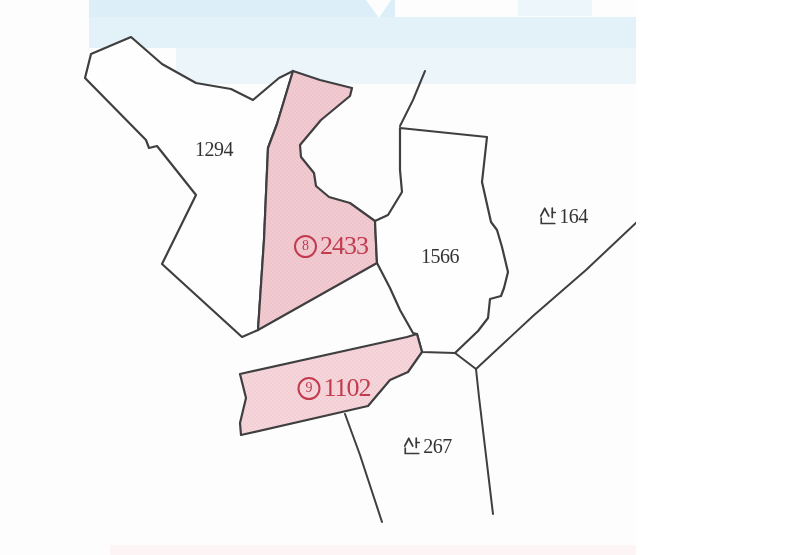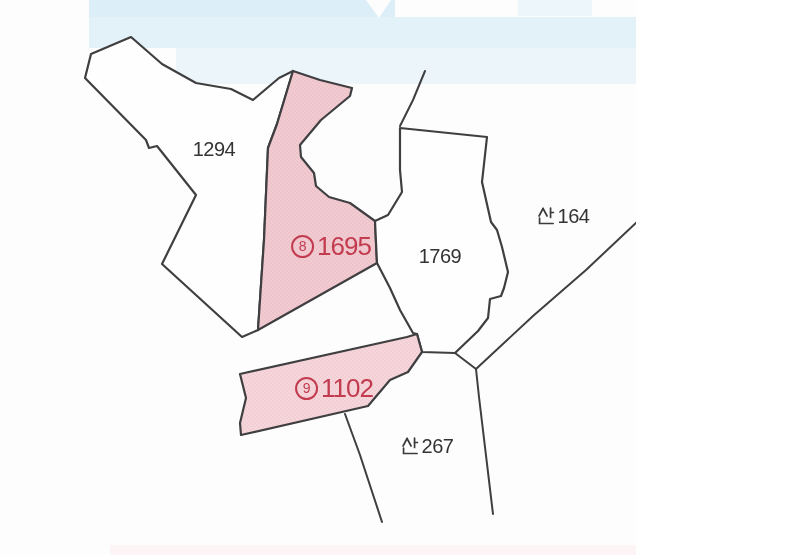--- a/index.html
+++ b/index.html
@@ -1,21 +1,21 @@
 <!DOCTYPE html>
 <html><head>
 <meta charset="utf-8">
 <style>
   html,body { margin:0; padding:0; background:#ffffff; }
   .stage {
     position:relative;
     width:636px; height:555px;
     background:#fdfdfd;
     overflow:hidden;
-    font-family:Liberation Sans, sans-serif;
+    font-family:Liberation Serif, serif;
   }
   .stage svg.map { position:absolute; left:0; top:0; }
   .lbl {
     position:absolute;
     transform:translate(-50%,-50%);
     color:#333333;
     font-size:20px;
     letter-spacing:-0.5px;
     white-space:nowrap;
     line-height:1;
@@ -91,24 +91,24 @@
       <polyline points="455,353 476,369"></polyline>
       <polyline points="476,369 479,397 493,514"></polyline>
       <polyline points="345,414 360,455 382,522"></polyline>
     </g>
   </svg>
 
   <div class="lbl" style="left:214px; top:149px;">1294</div>
 
   <div class="lbl red" style="left:331px; top:246px;">
     <span class="circ">8</span>
-    <span>1695</span>
+    <span>2433</span>
   </div>
 
-  <div class="lbl" style="left:440px; top:256px;">1769</div>
+  <div class="lbl" style="left:440px; top:256px;">1566</div>
 
   <div class="lbl red" style="left:334px; top:388px;">
     <span class="circ">9</span>
     <span>1102</span>
   </div>
 
   <div class="lbl san" style="left:563px; top:216px;justify-content:flex-end;">
     <svg class="hangul" width="18" height="18" viewBox="0 0 18 18" fill="none" stroke="#3b3b3b" stroke-width="1.7" stroke-linecap="round">
       <path d="M6.5 1.5 L2.5 9"></path>
         <path d="M6.5 1.5 L10.5 9"></path>

